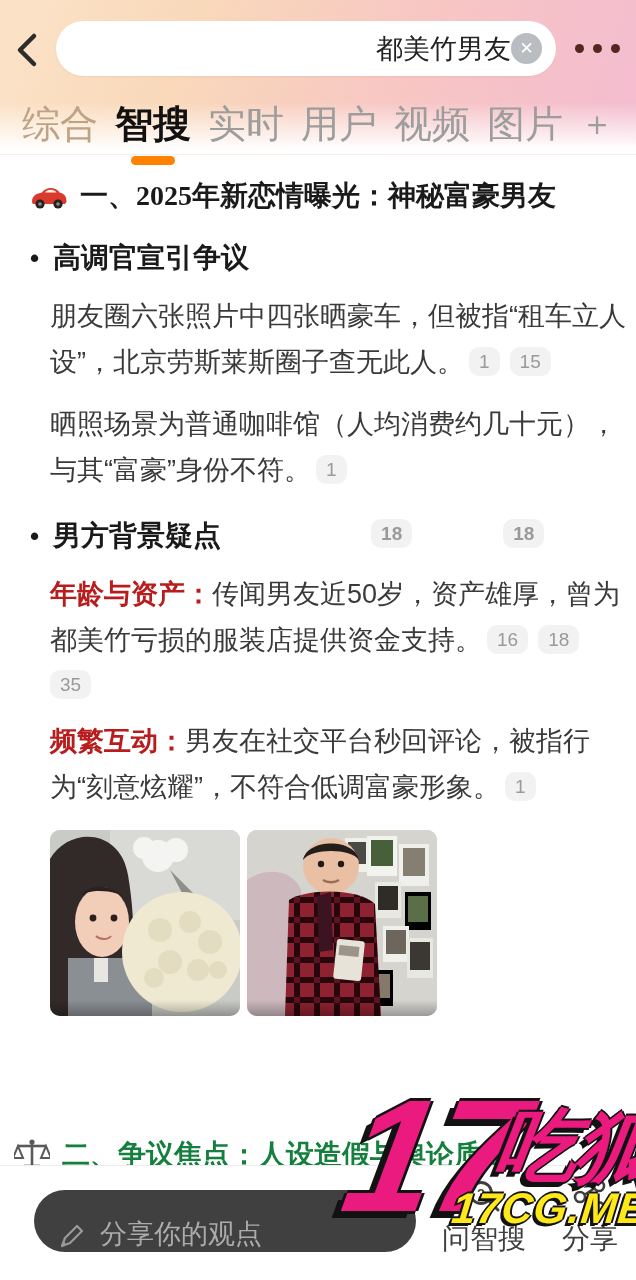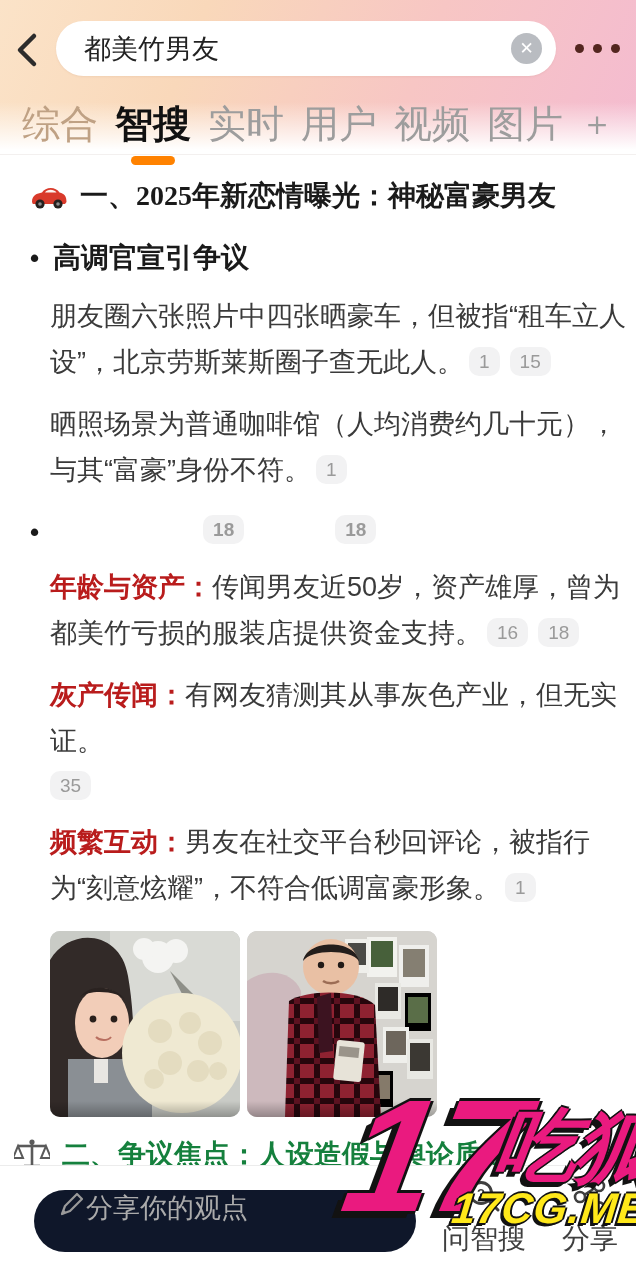--- a/index.html
+++ b/index.html
@@ -7,21 +7,21 @@
     overflow:hidden;font-family:"Liberation Sans","DejaVu Sans",sans-serif;}
 
   
   .header{position:absolute;top:0;left:0;right:0;height:154px;
     background:linear-gradient(112deg,#fbe3c8 0%,#f9d8ba 30%,#f7c6c4 64%,#f4bbd0 100%);}
   .header::after{content:'';position:absolute;left:0;right:0;bottom:0;height:52px;
     background:linear-gradient(180deg,rgba(255,255,255,0),#ffffff 92%);}
   .back{position:absolute;left:12px;top:30px;width:30px;height:40px;cursor:pointer;z-index:3;}
   .searchbar{position:absolute;left:56px;top:21px;width:500px;height:55px;background:#fff;
     border-radius:28px;display:flex;align-items:center;padding:0 14px 0 28px;box-sizing:border-box;z-index:3;
-    box-shadow:0 1px 2px rgba(180,120,100,.12);}
+    box-shadow:0 1px 2px rgba(180,120,100,.12);text-align:right;}
   .search-text{flex:1;font-size:27px;color:#222;}
   .clear-btn{width:31px;height:31px;border-radius:50%;background:#b9bcc1;color:#fff;
     display:flex;align-items:center;justify-content:center;font-size:17px;cursor:pointer;}
   .menu-dots{position:absolute;right:16px;top:44px;display:flex;gap:9px;cursor:pointer;z-index:3;}
   .menu-dots i{width:9px;height:9px;border-radius:50%;background:#53261f;}
 
   
   .tabs{position:absolute;left:0;right:0;top:96px;height:56px;display:flex;align-items:center;
     justify-content:space-between;padding:0 22px;box-sizing:border-box;z-index:3;}
   .tab{position:relative;font-size:38px;color:#9d9d9d;cursor:pointer;white-space:nowrap;}
@@ -54,22 +54,22 @@
   .card .cap{position:absolute;left:0;right:0;bottom:0;display:flex;align-items:center;gap:8px;
     padding:8px 8px 8px 8px;background:linear-gradient(180deg,rgba(0,0,0,0),rgba(0,0,0,.28));}
 
   
   .next-head{position:absolute;left:14px;top:1136px;display:flex;align-items:center;gap:12px;
     font-size:28px;font-weight:bold;color:#15803d;white-space:nowrap;z-index:10;}
 
   
   .bottom-bar{position:absolute;left:0;bottom:0;width:100%;height:114px;background:#fff;z-index:40;
     box-shadow:0 -1px 0 #ececec;}
-  .composer{position:absolute;left:34px;top:24px;width:382px;height:62px;background:#0f172a;
-    border-radius:32px;display:flex;align-items:flex-start;padding:0 22px;box-sizing:border-box;cursor:text;}
+  .composer{position:absolute;left:34px;top:24px;width:382px;height:62px;background:#404040;
+    border-radius:32px;display:flex;align-items:flex-end;gap:14px;padding:0 22px;box-sizing:border-box;cursor:text;}
   .composer-ph{font-size:27px;color:#ababab;}
   .actions{position:absolute;right:18px;top:12px;display:flex;gap:36px;}
   .action{display:flex;flex-direction:column;align-items:center;cursor:pointer;}
   .action .lbl{font-size:28px;color:#3f3f3f;margin-top:4px;}
 
   
   .wm{position:absolute;z-index:60;pointer-events:none;font-style:italic;font-weight:bold;
     white-space:nowrap;letter-spacing:-2px;}
   .wm-17{left:348px;top:1064px;font-size:160px;color:#ea1a7f;transform:skewX(-10deg);
     text-shadow:-8px 7px 0 #121212,3px 0 0 #121212,-3px 0 0 #121212,0 3px 0 #121212,0 -3px 0 #121212;}
@@ -126,27 +126,27 @@
     </div>
 
     <div class="bullet-head">高调官宣引争议</div>
 
 
     <div class="para"><span>朋友圈六张照片中四张晒豪车，但被指“租车立人设”，北京劳斯莱斯圈子查无此人。</span><span class="badge">1</span><span class="badge">15</span></div>
 
     <div class="para"><span>晒照场景为普通咖啡馆（人均消费约几十元），与其“富豪”身份不符。</span><span class="badge">1</span></div>
 
     <div class="bullet-head h2-row">
+        <span>男方背景疑点</span>
         <span class="badge b1">18</span>
         <span class="badge b2">18</span>
       </div>
 
     <div class="para"><b>年龄与资产：</b><span>传闻男友近50岁，资产雄厚，曾为都美竹亏损的服装店提供资金支持。</span><span class="badge">16</span><span class="badge">18</span></div>
 
-    <div class="para"><b>灰产传闻：</b><span>有网友猜测其从事灰色产业，但无实证。</span></div>
     <div class="badge-line"><span class="badge" style="margin-left:0;">35</span></div>
 
     <div class="para"><b>频繁互动：</b><span>男友在社交平台秒回评论，被指行为“刻意炫耀”，不符合低调富豪形象。</span><span class="badge">1</span></div>
 
     <div class="cards">
       <div class="card">
         <svg width="190" height="186" viewBox="0 0 190 186">
           <rect width="190" height="186" fill="#c9cbc6"></rect>
           <rect x="60" y="0" width="130" height="90" fill="#d9dad5"></rect>
           <g fill="#f4f4f2">

